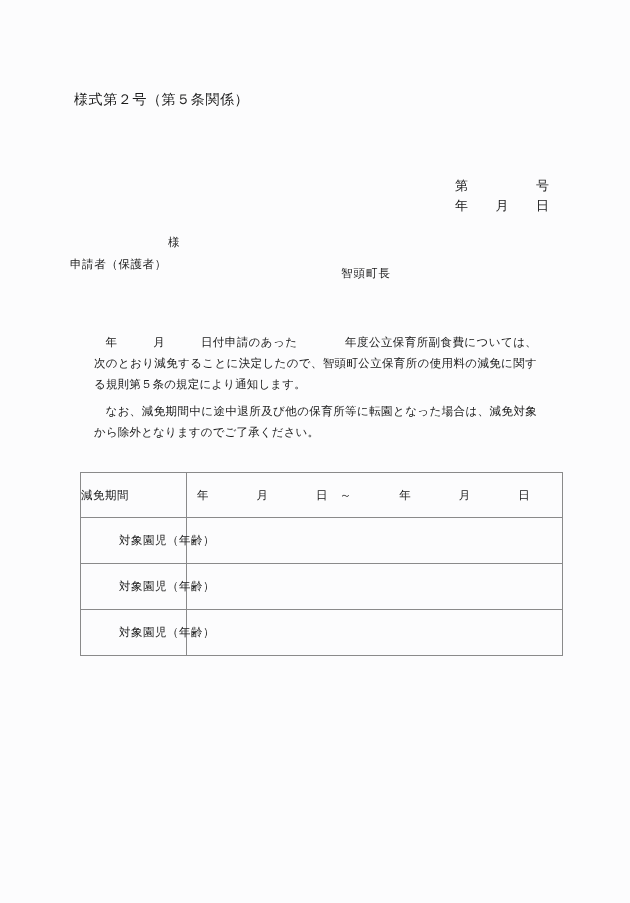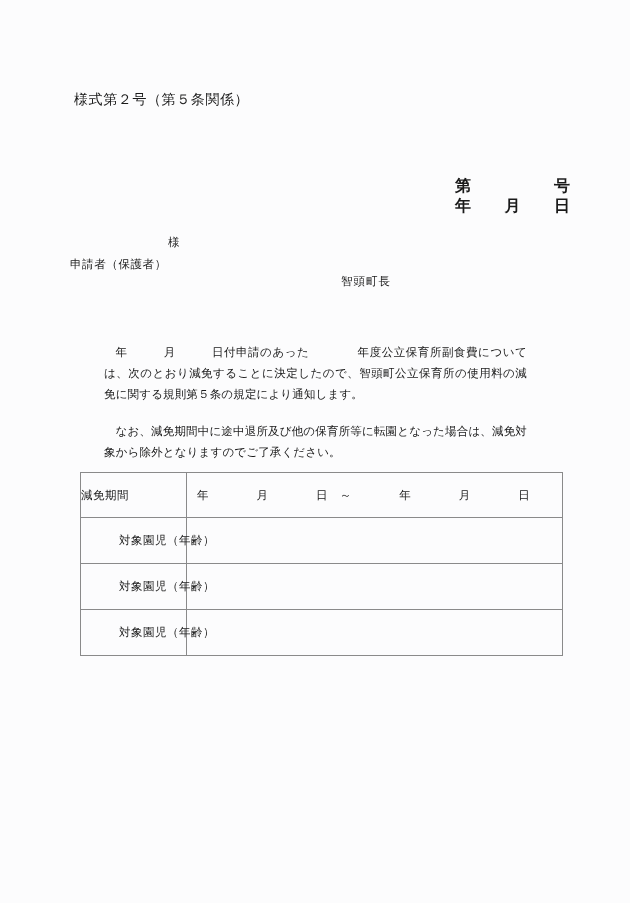--- a/index.html
+++ b/index.html
@@ -46,24 +46,23 @@
     text-align: center;
     font-size: 12.5px;
     letter-spacing: 1.2px;
   }
 
   
   .meta-block {
     position: absolute;
     left: 455px;
     top: 176px;
-    font-size: 16px;
+    font-size: 13px;
     line-height: 20px;
     letter-spacing: 0.5px;
-    font-weight: bold;
   }
   .meta-line {
     white-space: pre;
     display: block;
   }
 
   
   .applicant {
     left: 70px;
     top: 215px;
@@ -74,38 +73,38 @@
   .applicant-sama {
     left: 168px;
     top: 237px;
     font-size: 11.5px;
     letter-spacing: 0.6px;
   }
 
   
   .issuer {
     left: 341px;
-    top: 276px;
+    top: 268px;
     font-size: 11.5px;
     letter-spacing: 1px;
   }
 
   
   .body-block {
     position: absolute;
     left: 88px;
     top: 326px;
     width: 455px;
     font-size: 11.5px;
     line-height: 21px;
     letter-spacing: 0.15px;
     text-align: justify;
   }
   .body-para {
-    margin: 16px;
+    margin: 6px;
     text-indent: 1em;
     white-space: pre-wrap;
     word-break: break-all;
   }
 
   
   .reduction-table {
     position: absolute;
     left: 80px;
     top: 472px;

